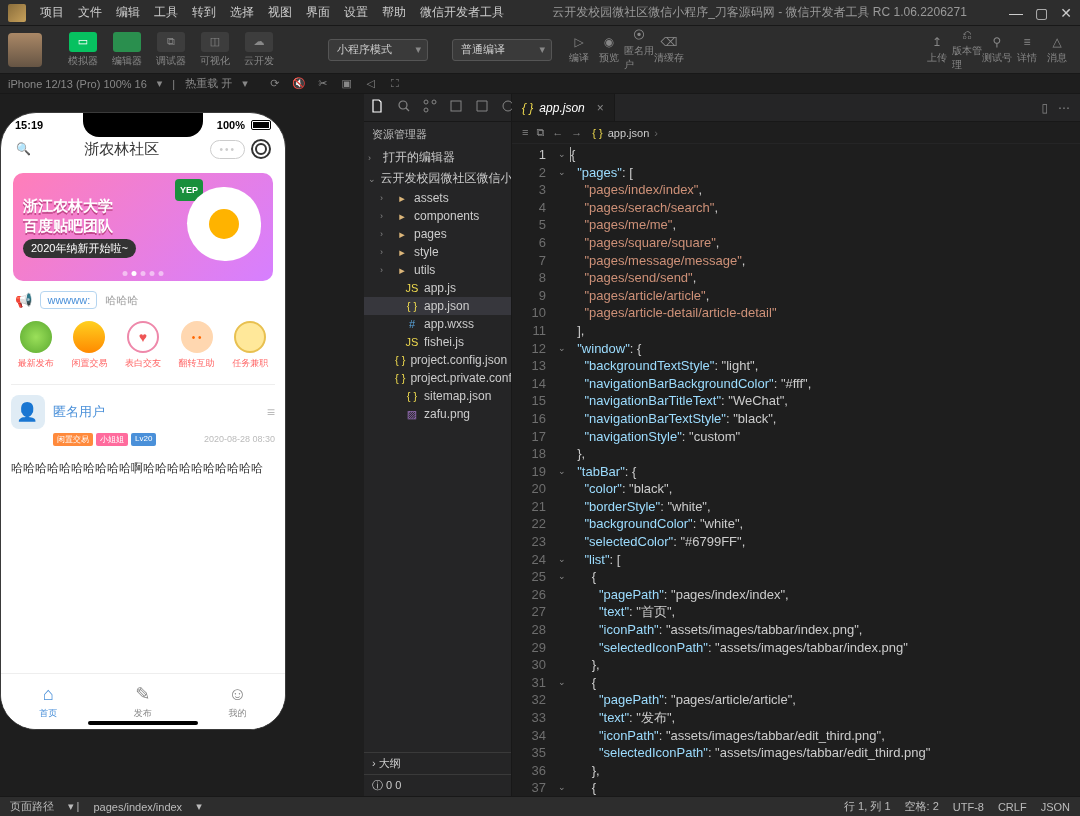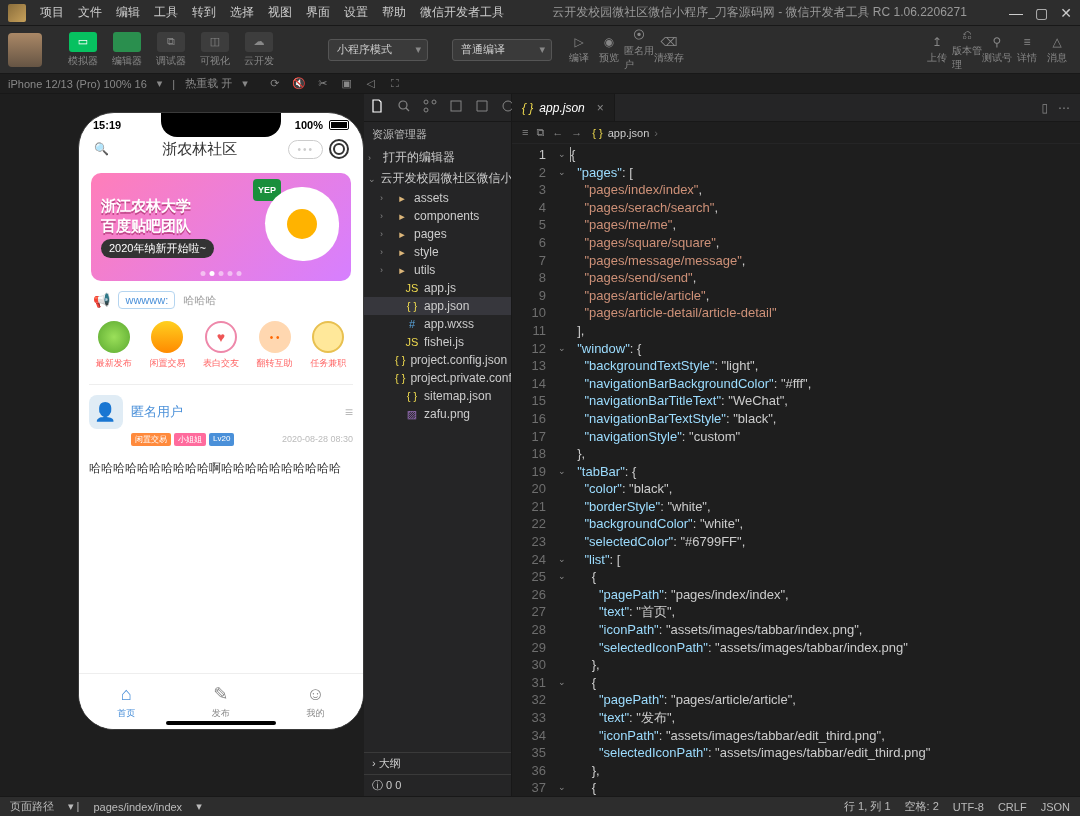--- a/index.html
+++ b/index.html
@@ -21,21 +21,21 @@
 .toolbar .sel{background:#3a3a3a;border:1px solid #555;height:22px;padding:0 20px 0 8px;color:#ccc;border-radius:3px;font-size:11px;position:relative;min-width:100px;display:flex;align-items:center}
 .toolbar .sel::after{content:"▾";position:absolute;right:6px;color:#888}
 .toolbar .iconbar{display:flex;gap:0;margin-left:8px}
 .toolbar .iconbtn{width:30px;height:24px;display:flex;flex-direction:column;align-items:center;justify-content:center;color:#888;gap:2px}
 .toolbar .iconbtn .lbl{font-size:10px;color:#888}
 .subbar{height:20px;background:#1e1e1e;display:flex;align-items:center;padding:0 8px;color:#888;font-size:11px;gap:10px;border-bottom:1px solid #181818}
 .subbar .dev{color:#888}
 .subbar .sicons{display:flex;gap:10px;margin-left:10px}
 .subbar .sicons span{width:14px;height:14px;display:flex;align-items:center;justify-content:center}
 .main{display:flex;height:702px}
-.simcol{width:364px;background:#1e1e1e;display:flex;flex-direction:column;align-items:flex-end;padding-top:18px}
+.simcol{width:364px;background:#1e1e1e;display:flex;flex-direction:column;align-items:flex-start;padding-top:18px}
 .phone{width:286px;height:618px;background:#fff;border-radius:36px;position:relative;overflow:hidden;border:1px solid #3a3a3a}
 .notch{position:absolute;top:0;left:50%;transform:translateX(-50%);width:120px;height:24px;background:#000;border-radius:0 0 16px 16px;z-index:5}
 .statusb{display:flex;justify-content:space-between;align-items:center;padding:6px 14px 0;font-size:11px;color:#000;font-weight:600}
 .statusb .bat{display:flex;align-items:center;gap:6px}
 .statusb .bat .b{width:20px;height:10px;border:1px solid #000;border-radius:2px;position:relative}
 .statusb .bat .b::after{content:"";position:absolute;left:1px;top:1px;bottom:1px;width:16px;background:#000}
 .apphead{display:flex;justify-content:space-between;align-items:center;padding:8px 14px}
 .apphead .mag{width:18px;height:18px;display:flex;align-items:center;justify-content:center;color:#4a90d9}
 .apphead .ttl{font-size:15px;color:#333;font-weight:500}
 .apphead .cap{display:flex;gap:6px;align-items:center}

